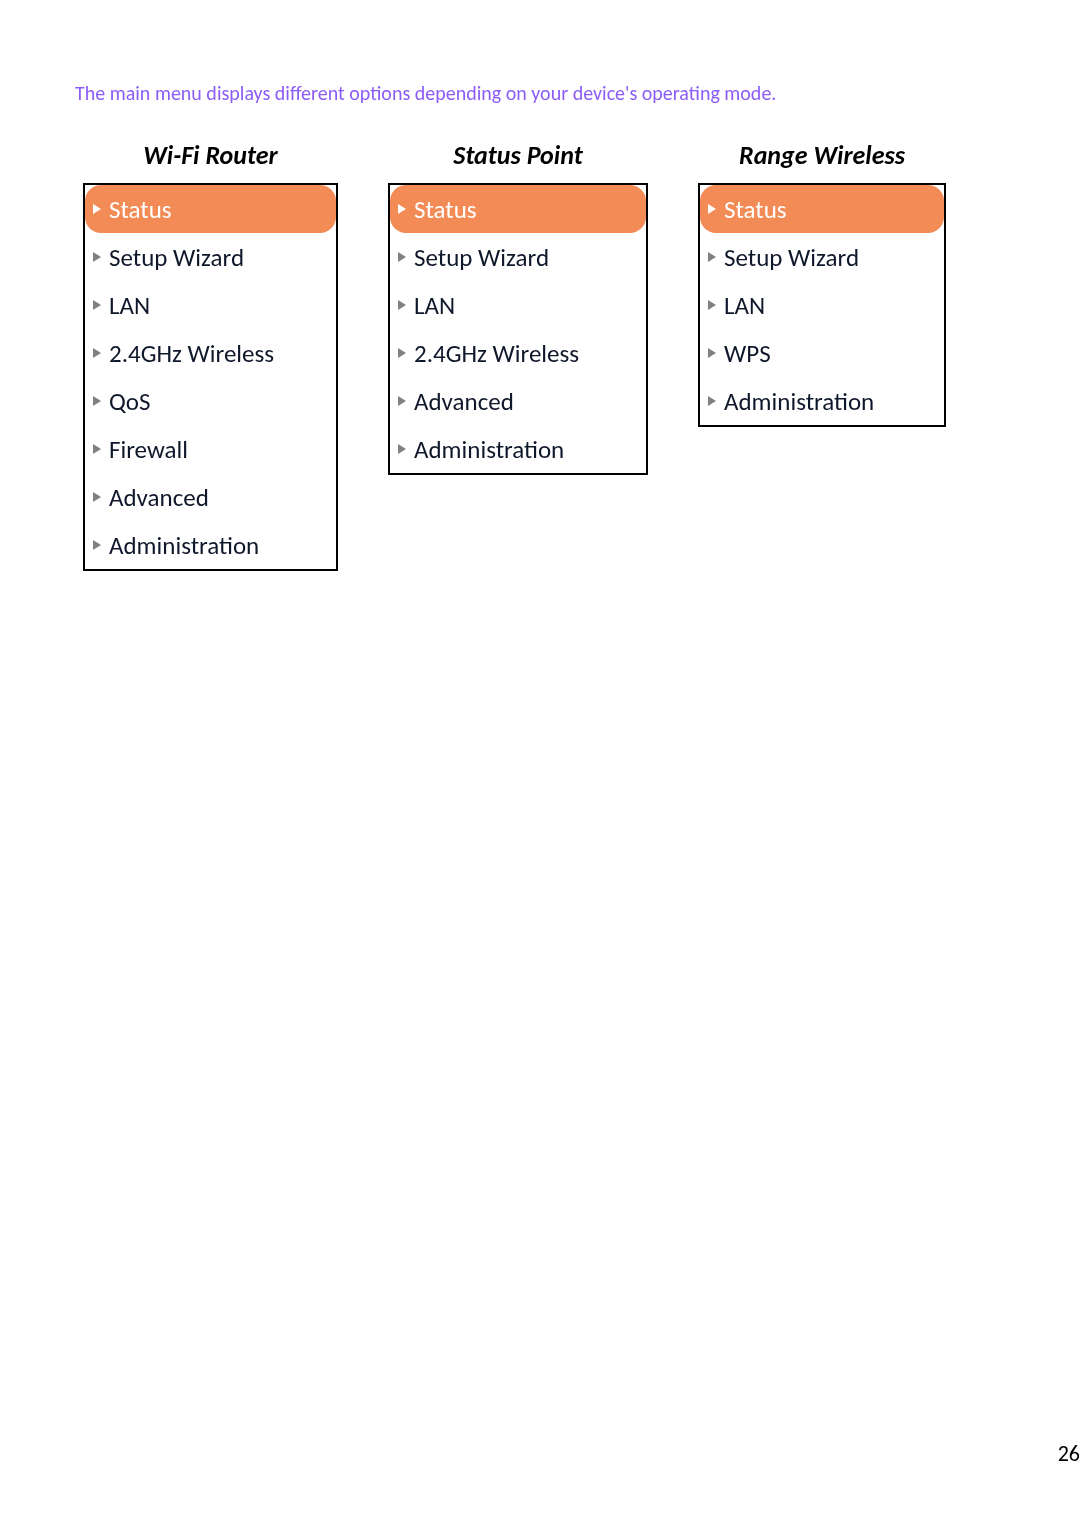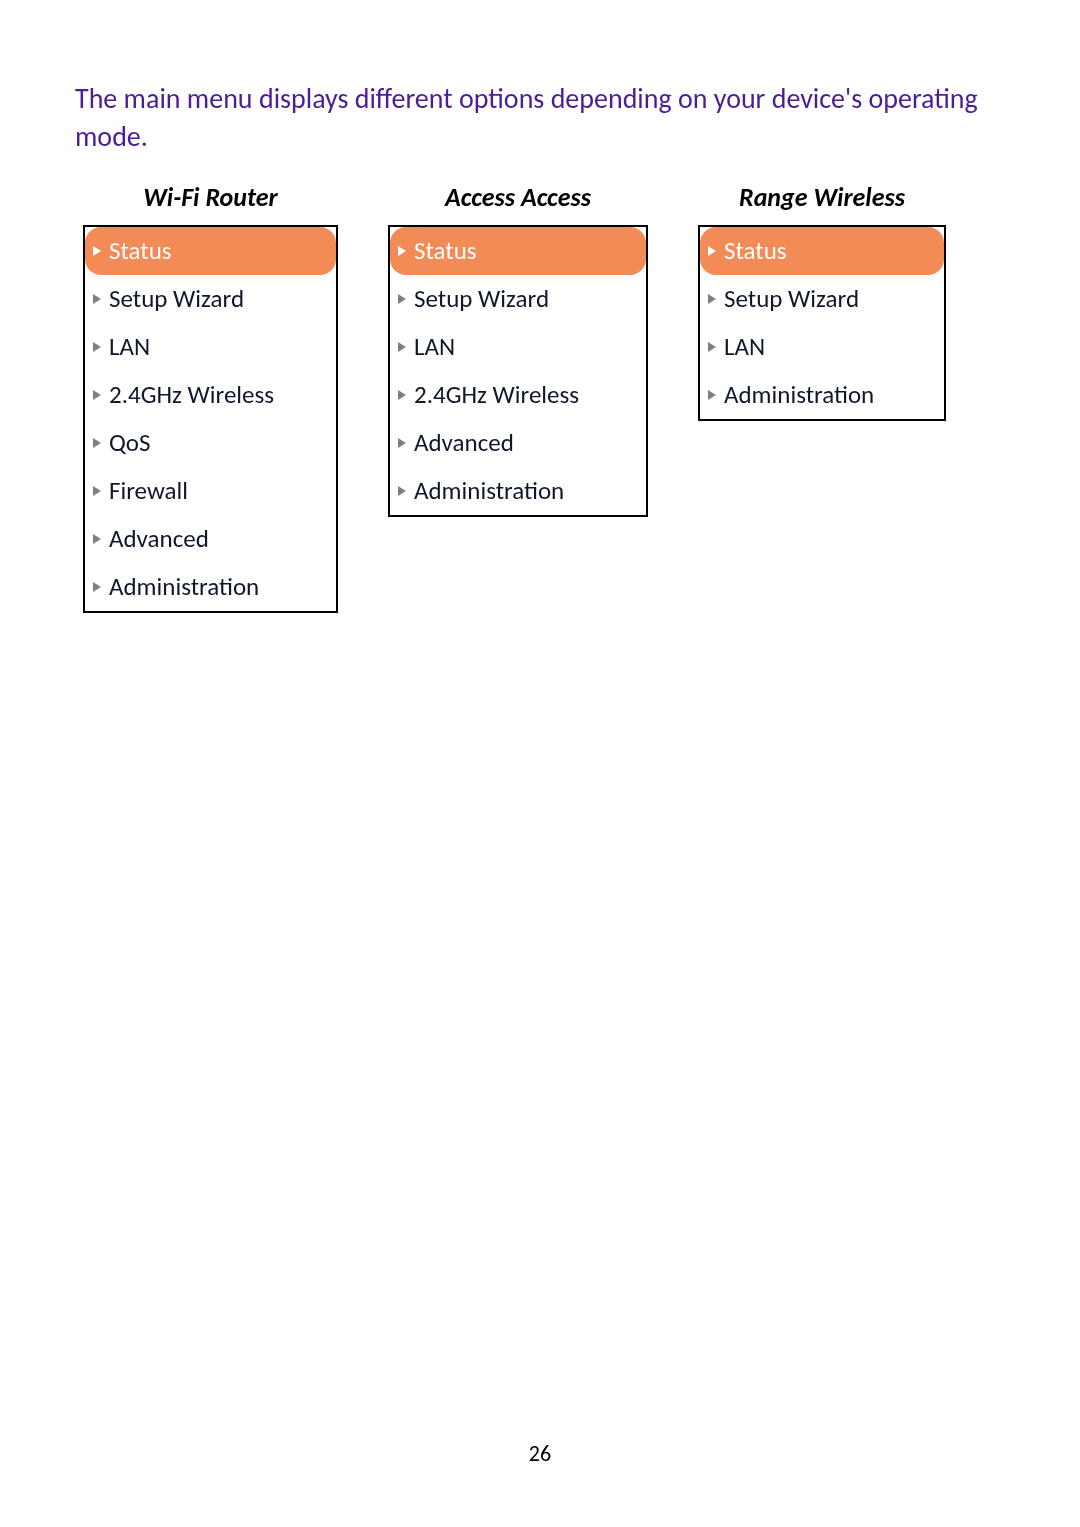--- a/index.html
+++ b/index.html
@@ -20,24 +20,24 @@
     font-weight: bold;
     font-size: 28px;
     color: #000;
     margin-bottom: 40px;
   }
   .heading .num {
     display: inline-block;
     width: 90px;
   }
   .intro {
-    font-size: 28px;
-    color: #4c1d95;
+    font-size: 20px;
+    color: #8b5cf6;
     line-height: 1.35;
-    margin-bottom: 25px;
+    margin-bottom: 32px;
   }
   .columns {
     display: flex;
     gap: 50px;
     align-items: flex-start;
     padding-left: 8px;
   }
   .col {
     display: flex;
     flex-direction: column;
@@ -86,21 +86,21 @@
     margin-right: 8px;
   }
   .menu-item.hl .tri {
     border-left-color: #ffffff;
   }
   .page-number {
     position: absolute;
     left: 0;
     width: 1080px;
     top: 1440px;
-    text-align: center;
+    text-align: right;
     font-size: 22px;
     color: #000;
   }
 </style>
 </head>
 <body>
 
 <div class="page">
 
   <div class="intro">The main menu displays different options depending on your device's operating mode.</div>
@@ -137,21 +137,21 @@
             <span class="tri"></span>
             <span>Advanced</span>
           </div>
           <div class="menu-item">
             <span class="tri"></span>
             <span>Administration</span>
           </div>
         </div>
       </div>
       <div class="col">
-        <div class="col-title">Access Access</div>
+        <div class="col-title">Status Point</div>
         <div class="menu ap">
           <div class="menu-item hl">
             <span class="tri"></span>
             <span>Status</span>
           </div>
           <div class="menu-item">
             <span class="tri"></span>
             <span>Setup Wizard</span>
           </div>
           <div class="menu-item">
@@ -182,20 +182,24 @@
           <div class="menu-item">
             <span class="tri"></span>
             <span>Setup Wizard</span>
           </div>
           <div class="menu-item">
             <span class="tri"></span>
             <span>LAN</span>
           </div>
           <div class="menu-item">
             <span class="tri"></span>
+            <span>WPS</span>
+          </div>
+          <div class="menu-item">
+            <span class="tri"></span>
             <span>Administration</span>
           </div>
         </div>
       </div>
     </div>
 </div>
 
 <div class="page-number">26</div>
 
 </body></html>

